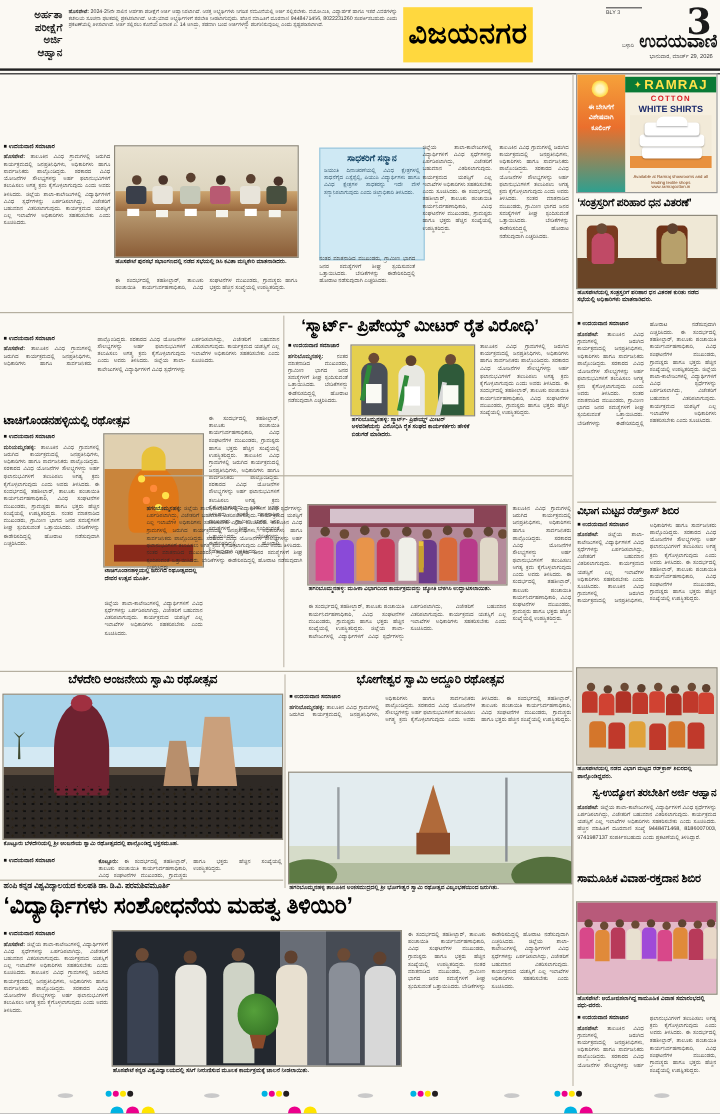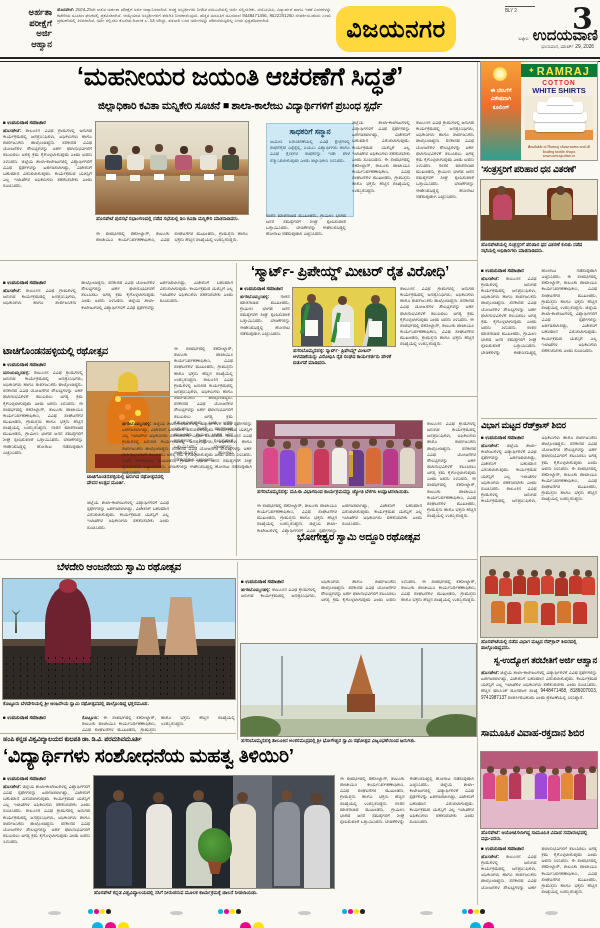--- a/index.html
+++ b/index.html
@@ -132,36 +132,34 @@
   <div class="abs mast-promo" style="left:2px;top:7px;width:50px;">
     <div>ಅರ್ಹತಾ</div>
     <div>ಪರೀಕ್ಷೆಗೆ</div>
     <div>ಅರ್ಜಿ</div>
     <div>ಆಹ್ವಾನ</div>
   </div>
   <div class="abs mast-tiny" style="left:57px;top:7px;width:274px;height:46px;">
     <b class="dl">ಹೊಸಪೇಟೆ:</b>
     <span>2024-25ನೇ ಸಾಲಿನ ಅರ್ಹತಾ ಪರೀಕ್ಷೆಗೆ ಅರ್ಜಿ ಆಹ್ವಾನಿಸಲಾಗಿದೆ. ಆಸಕ್ತ ಅಭ್ಯರ್ಥಿಗಳು ನಿಗದಿತ ನಮೂನೆಯಲ್ಲಿ ಅರ್ಜಿ ಸಲ್ಲಿಸಬೇಕು. ವಯೋಮಿತಿ, ವಿದ್ಯಾರ್ಹತೆ ಹಾಗೂ ಇತರೆ ವಿವರಗಳನ್ನು ಕಚೇರಿಯ ಸೂಚನಾ ಫಲಕದಲ್ಲಿ ಪ್ರಕಟಿಸಲಾಗಿದೆ. ಆಯ್ಕೆಯಾದ ಅಭ್ಯರ್ಥಿಗಳಿಗೆ ತರಬೇತಿ ನೀಡಲಾಗುವುದು. ಹೆಚ್ಚಿನ ಮಾಹಿತಿಗೆ ದೂರವಾಣಿ 9448471456, 8022231260 ಸಂಪರ್ಕಿಸಬಹುದು ಎಂದು ಪ್ರಕಟಣೆಯಲ್ಲಿ ತಿಳಿಸಲಾಗಿದೆ. ಅರ್ಜಿ ಸಲ್ಲಿಸಲು ಕೊನೆಯ ದಿನಾಂಕ ಏ. 14 ಆಗಿದ್ದು, ತಡವಾಗಿ ಬಂದ ಅರ್ಜಿಗಳನ್ನು ಪರಿಗಣಿಸುವುದಿಲ್ಲ ಎಂದು ಸ್ಪಷ್ಟಪಡಿಸಲಾಗಿದೆ.</span>
   </div>
-  <div class="abs edition-box" style="left:336px;top:6px;width:120px;height:46px;border-radius:14px;">
+  <div class="abs edition-box" style="left:336px;top:6px;width:108px;height:46px;">
     <span>ವಿಜಯನಗರ</span>
   </div>
   <div class="abs" style="left:505px;top:6px;width:30px;font-size:4.5px;color:#444;border-top:1px solid #555;padding-top:1px;">BLY 3</div>
   <div class="abs pageno" style="left:572px;top:4px;">3</div>
   <div class="abs" style="left:462px;top:26px;width:136px;text-align:right;">
     <span style="font-size:4.6px;color:#333;">ಬಳ್ಳಾರಿ</span>
     <span class="brand">ಉದಯವಾಣಿ</span>
   </div>
   <div class="abs" style="left:462px;top:44px;width:132px;text-align:right;font-size:4.8px;color:#333;">ಭಾನುವಾರ, ಮಾರ್ಚ್ 29, 2026</div>
   <div class="double-rule" style="left:0px;top:57px;width:600px;"></div>
 
   <div class="vr" style="left:477px;top:62px;height:843px;"></div>
 
-  <div class="abs hl" style="left:4px;top:63px;width:472px;font-size:25px;text-align:center;">‘ಮಹನೀಯರ ಜಯಂತಿ ಆಚರಣೆಗೆ ಸಿದ್ಧತೆ’</div>
-  <div class="abs hl" style="left:4px;top:100px;width:472px;font-size:10.5px;text-align:center;">ಜಿಲ್ಲಾಧಿಕಾರಿ ಕವಿತಾ ಮನ್ನಿಕೇರಿ ಸೂಚನೆ ■ ಶಾಲಾ-ಕಾಲೇಜು ವಿದ್ಯಾರ್ಥಿಗಳಿಗೆ ಪ್ರಬಂಧ ಸ್ಪರ್ಧೆ</div>
 
   <div class="abs body-txt" style="left:3px;top:120px;width:89px;height:138px;">
     <div class="byline">■ ಉದಯವಾಣಿ ಸಮಾಚಾರ</div>
     <p><b class="dl">ಹೊಸಪೇಟೆ:</b>
        <span>ತಾಲೂಕಿನ ವಿವಿಧ ಗ್ರಾಮಗಳಲ್ಲಿ ಜರುಗಿದ ಕಾರ್ಯಕ್ರಮದಲ್ಲಿ ಜನಪ್ರತಿನಿಧಿಗಳು, ಅಧಿಕಾರಿಗಳು ಹಾಗೂ ಸಾರ್ವಜನಿಕರು ಪಾಲ್ಗೊಂಡಿದ್ದರು. ಸರಕಾರದ ವಿವಿಧ ಯೋಜನೆಗಳ ಸೌಲಭ್ಯಗಳನ್ನು ಅರ್ಹ ಫಲಾನುಭವಿಗಳಿಗೆ ತಲುಪಿಸಲು ಅಗತ್ಯ ಕ್ರಮ ಕೈಗೊಳ್ಳಲಾಗುವುದು ಎಂದು ಅವರು ತಿಳಿಸಿದರು.</span>
        <span>ಜಿಲ್ಲೆಯ ಶಾಲಾ-ಕಾಲೇಜುಗಳಲ್ಲಿ ವಿದ್ಯಾರ್ಥಿಗಳಿಗೆ ವಿವಿಧ ಸ್ಪರ್ಧೆಗಳನ್ನು ಏರ್ಪಡಿಸಲಾಗಿದ್ದು, ವಿಜೇತರಿಗೆ ಬಹುಮಾನ ವಿತರಿಸಲಾಗುವುದು. ಕಾರ್ಯಕ್ರಮದ ಯಶಸ್ಸಿಗೆ ಎಲ್ಲ ಇಲಾಖೆಗಳ ಅಧಿಕಾರಿಗಳು ಸಹಕರಿಸಬೇಕು ಎಂದು ಸೂಚಿಸಿದರು.</span></p>
   </div>
 
   <div class="ph ph-meeting" style="left:96px;top:122px;width:152px;height:92px;">
     <div class="heads"></div>
@@ -278,21 +276,21 @@
   </div>
   <div class="abs cap" style="left:3px;top:701px;width:232px;height:12px;">ಕೊಟ್ಟೂರು ಬೆಳದೇರಿಯಲ್ಲಿ ಶ್ರೀ ಆಂಜನೇಯ ಸ್ವಾಮಿ ರಥೋತ್ಸವದಲ್ಲಿ ಪಾಲ್ಗೊಂಡಿದ್ದ ಭಕ್ತಸಮೂಹ.</div>
   <div class="abs body-txt c3" style="left:3px;top:715px;width:232px;height:26px;">
     <div class="byline">■ ಉದಯವಾಣಿ ಸಮಾಚಾರ</div>
     <p><b class="dl">ಕೊಟ್ಟೂರು:</b>
        <span>ಈ ಸಂದರ್ಭದಲ್ಲಿ ತಹಶೀಲ್ದಾರ್, ತಾಲೂಕು ಪಂಚಾಯಿತಿ ಕಾರ್ಯನಿರ್ವಹಣಾಧಿಕಾರಿ, ವಿವಿಧ ಸಂಘಟನೆಗಳ ಮುಖಂಡರು, ಗ್ರಾಮಸ್ಥರು ಹಾಗೂ ಭಕ್ತರು ಹೆಚ್ಚಿನ ಸಂಖ್ಯೆಯಲ್ಲಿ ಉಪಸ್ಥಿತರಿದ್ದರು.</span></p>
   </div>
 
   <div class="vr" style="left:237px;top:562px;height:178px;"></div>
 
-  <div class="abs hl" style="left:241px;top:532px;width:235px;font-size:10px;text-align:center;">ಭೋಗೇಶ್ವರ ಸ್ವಾಮಿ ಅದ್ದೂರಿ ರಥೋತ್ಸವ</div>
+  <div class="abs hl" style="left:241px;top:562px;width:235px;font-size:10px;text-align:center;">ಭೋಗೇಶ್ವರ ಸ್ವಾಮಿ ಅದ್ದೂರಿ ರಥೋತ್ಸವ</div>
   <div class="abs body-txt c3" style="left:241px;top:579px;width:235px;height:62px;">
     <div class="byline">■ ಉದಯವಾಣಿ ಸಮಾಚಾರ</div>
     <p><b class="dl">ಹಗರಿಬೊಮ್ಮನಹಳ್ಳಿ:</b>
        <span>ತಾಲೂಕಿನ ವಿವಿಧ ಗ್ರಾಮಗಳಲ್ಲಿ ಜರುಗಿದ ಕಾರ್ಯಕ್ರಮದಲ್ಲಿ ಜನಪ್ರತಿನಿಧಿಗಳು, ಅಧಿಕಾರಿಗಳು ಹಾಗೂ ಸಾರ್ವಜನಿಕರು ಪಾಲ್ಗೊಂಡಿದ್ದರು. ಸರಕಾರದ ವಿವಿಧ ಯೋಜನೆಗಳ ಸೌಲಭ್ಯಗಳನ್ನು ಅರ್ಹ ಫಲಾನುಭವಿಗಳಿಗೆ ತಲುಪಿಸಲು ಅಗತ್ಯ ಕ್ರಮ ಕೈಗೊಳ್ಳಲಾಗುವುದು ಎಂದು ಅವರು ತಿಳಿಸಿದರು.</span>
        <span>ಈ ಸಂದರ್ಭದಲ್ಲಿ ತಹಶೀಲ್ದಾರ್, ತಾಲೂಕು ಪಂಚಾಯಿತಿ ಕಾರ್ಯನಿರ್ವಹಣಾಧಿಕಾರಿ, ವಿವಿಧ ಸಂಘಟನೆಗಳ ಮುಖಂಡರು, ಗ್ರಾಮಸ್ಥರು ಹಾಗೂ ಭಕ್ತರು ಹೆಚ್ಚಿನ ಸಂಖ್ಯೆಯಲ್ಲಿ ಉಪಸ್ಥಿತರಿದ್ದರು.</span></p>
   </div>
   <div class="ph ph-chariot2" style="left:241px;top:644px;width:235px;height:92px;">
     <div class="bushL"></div>
     <div class="bushR"></div>
     <div class="cone"></div>

